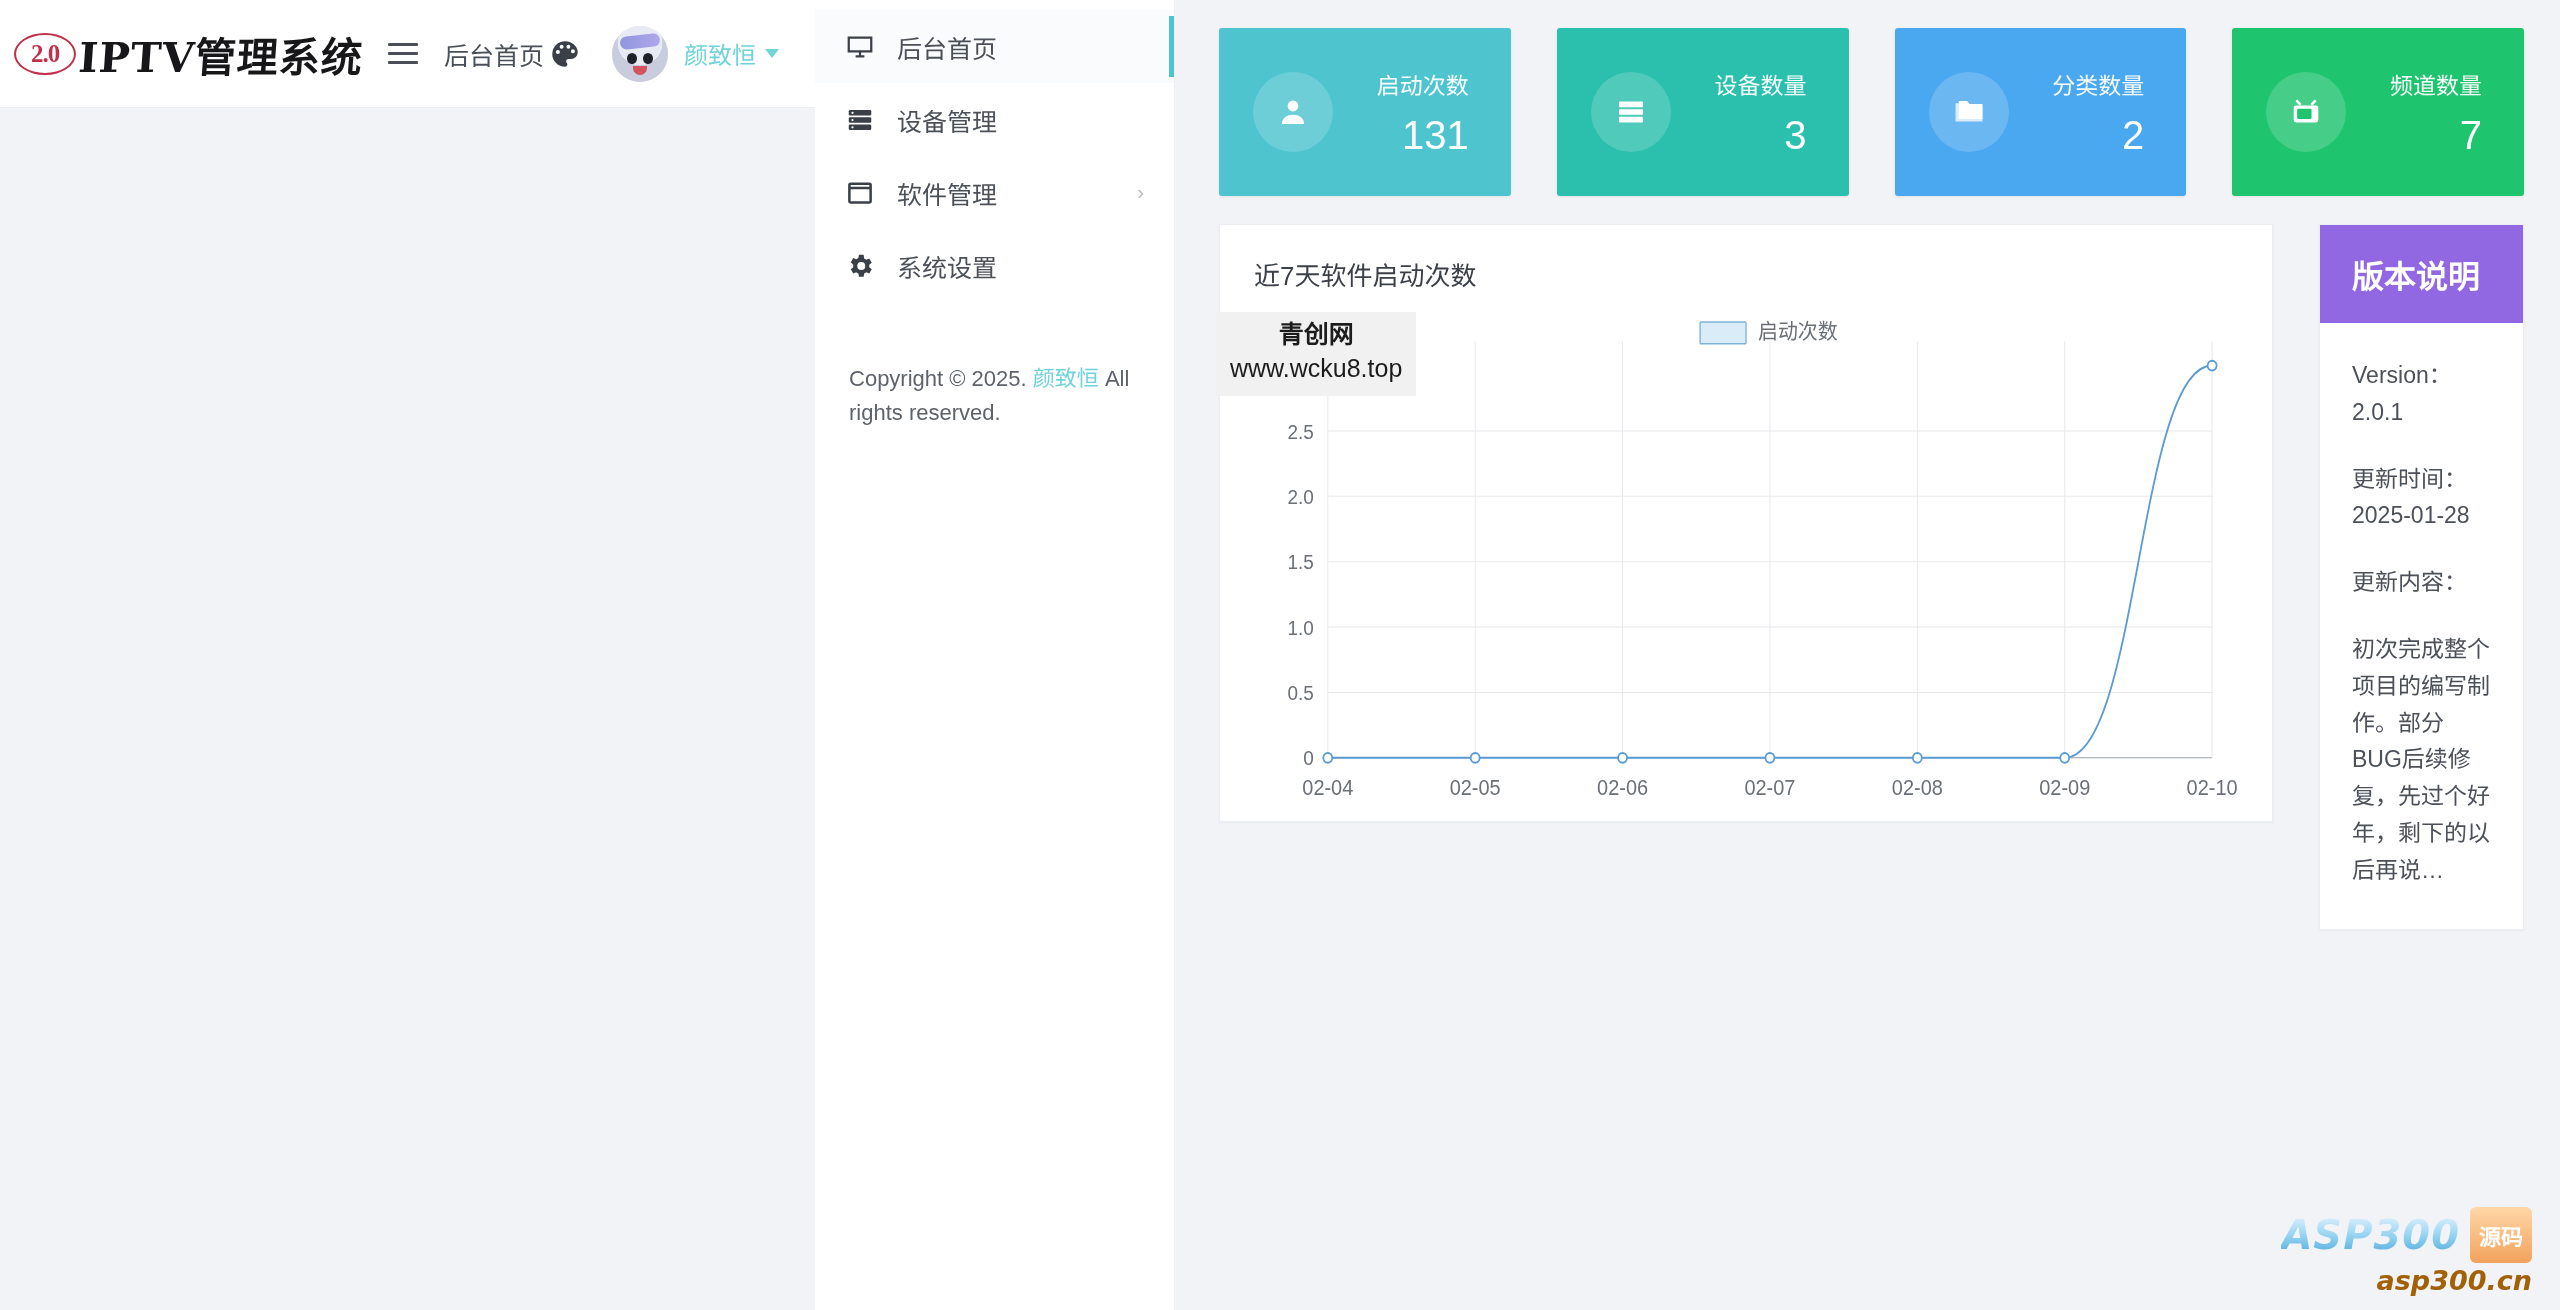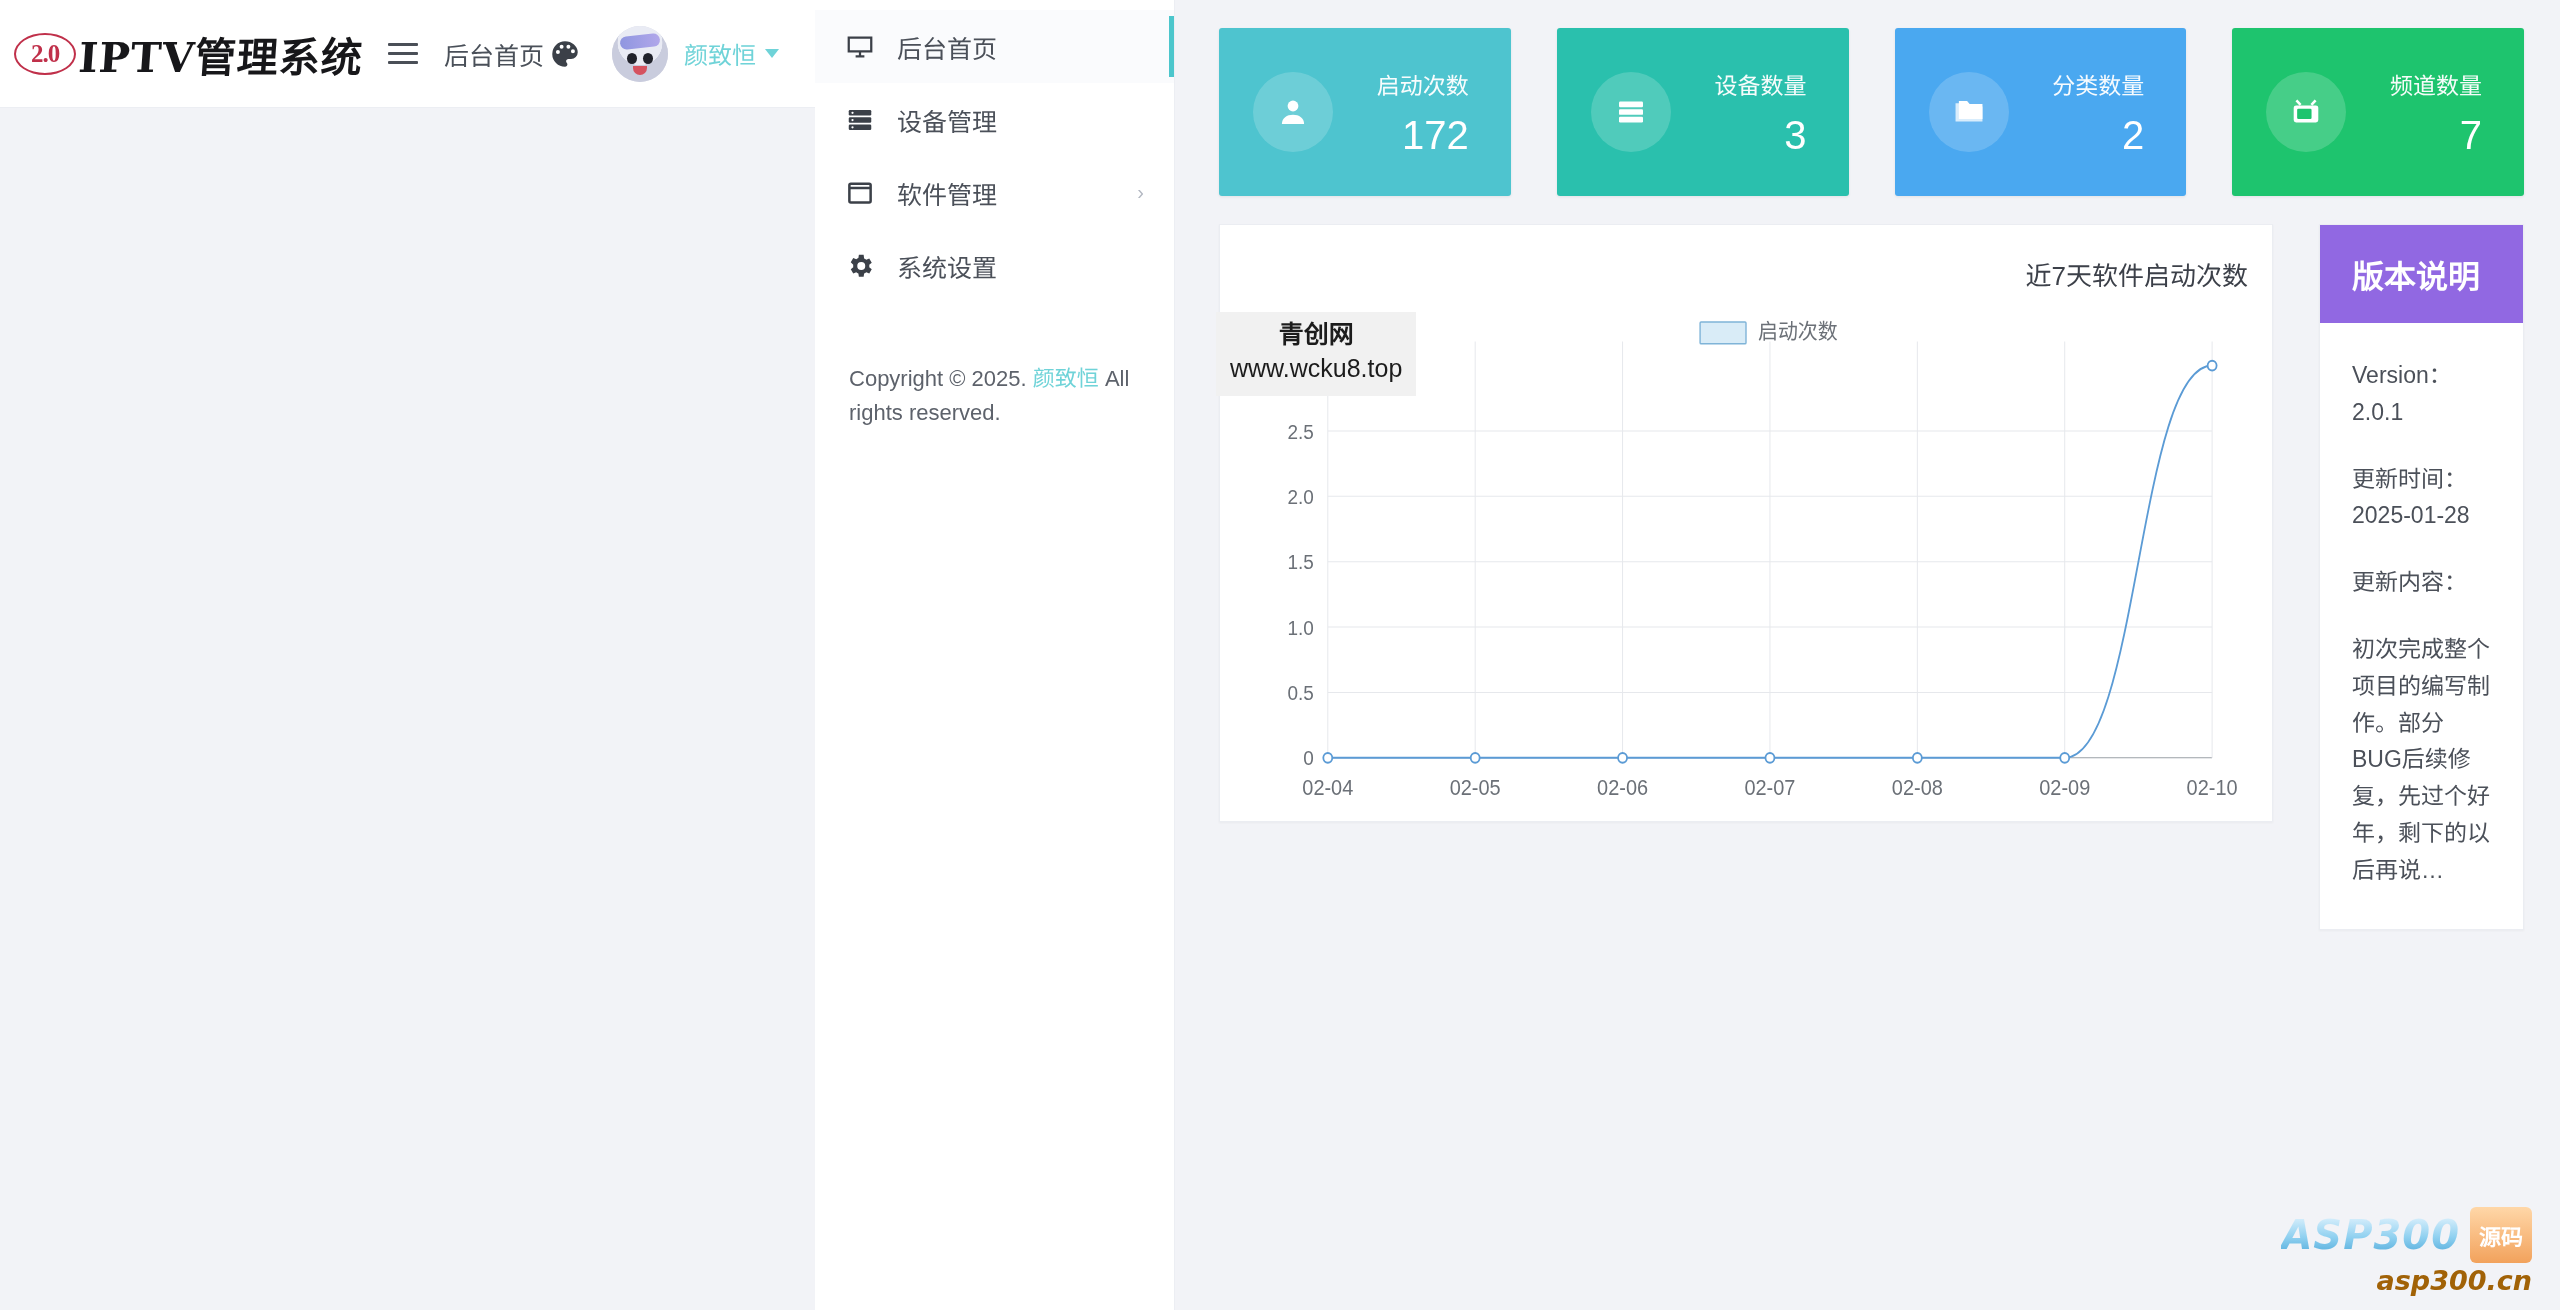--- a/index.html
+++ b/index.html
@@ -97,21 +97,21 @@
     display: flex; align-items: center; justify-content: center; flex: 0 0 80px;
   }
   .card-meta { margin-left: auto; text-align: right; }
   .card-title { font-size: 23px; opacity: .96; white-space: nowrap; }
   .card-value { font-size: 40px; margin-top: 12px; font-weight: 400; }
 
   
   .panels { display: flex; gap: 46px; margin-top: 28px; align-items: flex-start; }
   .panel { background: #fff; border: 1px solid #ebedf2; box-shadow: 0 1px 2px rgba(0,0,0,.04); }
   .panel-chart { flex: 0 0 1054px; height: 598px; display: flex; flex-direction: column; }
-  .panel-chart .panel-head { padding: 30px 24px 0 34px; font-size: 26px; color: #3c4049; text-align: right; }
+  .panel-chart .panel-head { padding: 30px 24px 0 34px; font-size: 26px; color: #3c4049; }
   .panel-version { flex: 1 1 auto; }
   .version-head {
     background: #9168e2; color: #fff; font-size: 32px; padding: 26px 32px; font-weight: 700;
   }
   .version-body { padding: 34px 32px 40px 32px; }
   .version-body p { font-size: 23px; color: #4b5059; line-height: 1.6; margin-bottom: 30px; }
   .version-body p:last-child { margin-bottom: 0; }
 
   
   .chart-area { position: relative; flex: 1 1 auto; margin: 6px 0 0 0; }
@@ -244,21 +244,21 @@
 
         <div class="card" style="background:#4ec4cf">
           <div class="card-bubble">
             <svg width="36" height="36" viewBox="0 0 24 24">
                 <circle cx="12" cy="8" r="3.6" fill="#fff"></circle>
                 <path fill="#fff" d="M4.6 20c0-4 3.3-6.2 7.4-6.2S19.4 16 19.4 20Z"></path>
               </svg>
           </div>
           <div class="card-meta">
             <div class="card-title">启动次数</div>
-            <div class="card-value">172</div>
+            <div class="card-value">131</div>
           </div>
         </div>
 
         <div class="card" style="background:#2ac0ad">
           <div class="card-bubble">
             <svg width="36" height="36" viewBox="0 0 24 24">
               <rect x="4" y="5" width="16" height="3.8" rx=".8" fill="#fff"></rect>
               <rect x="4" y="10.1" width="16" height="3.8" rx=".8" fill="#fff"></rect>
               <rect x="4" y="15.2" width="16" height="3.8" rx=".8" fill="#fff"></rect>
             </svg>

